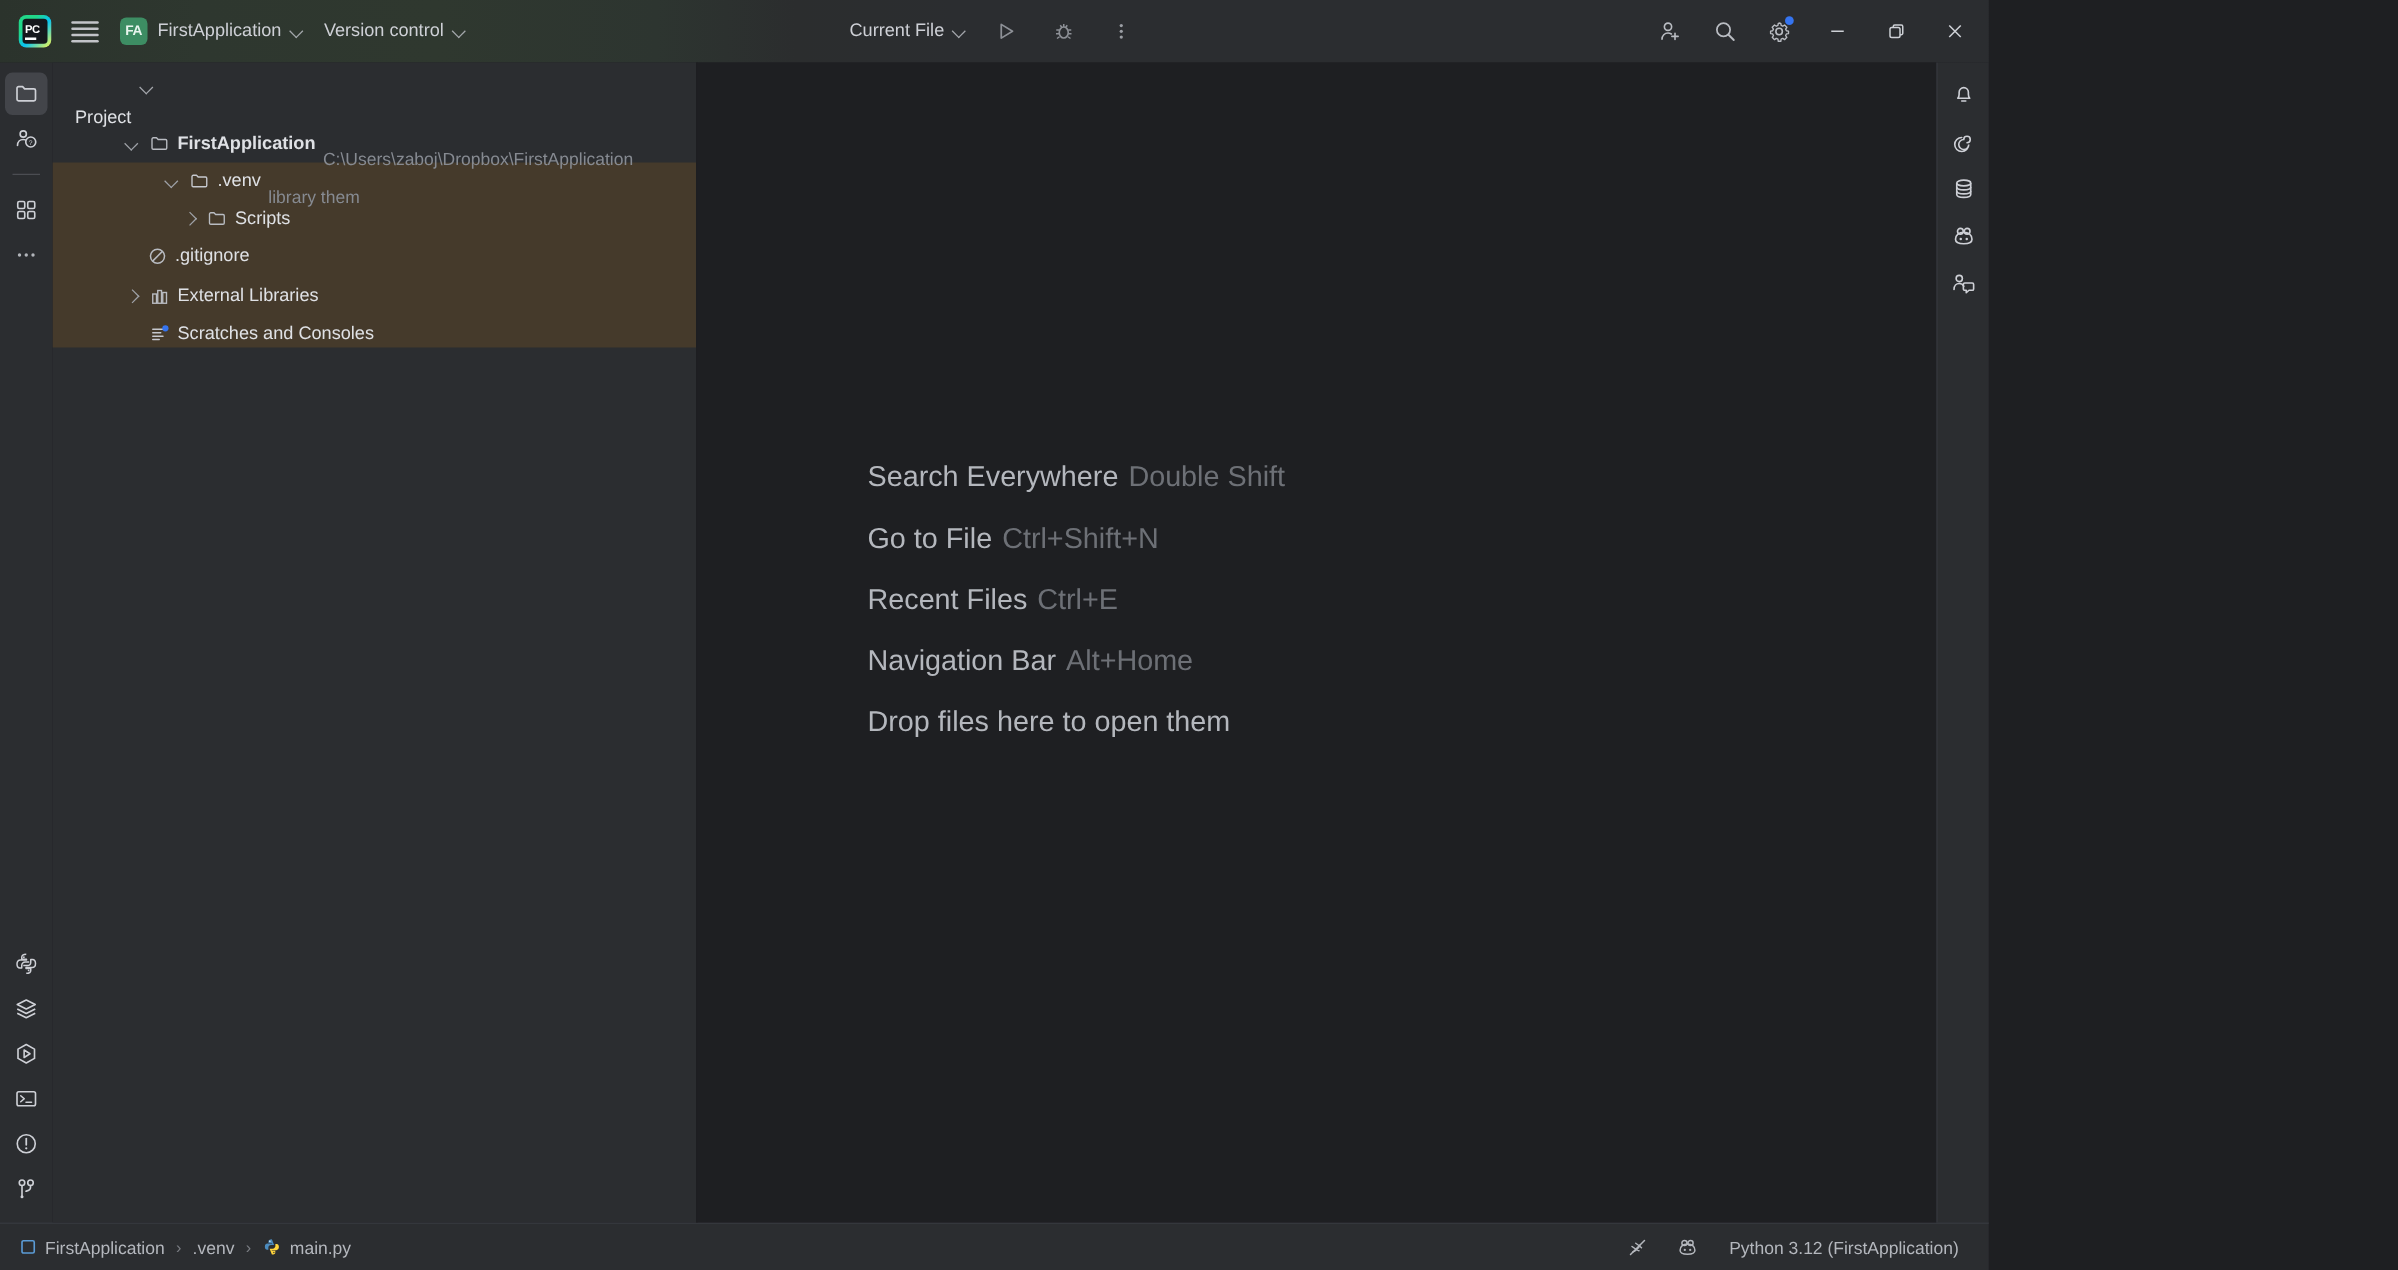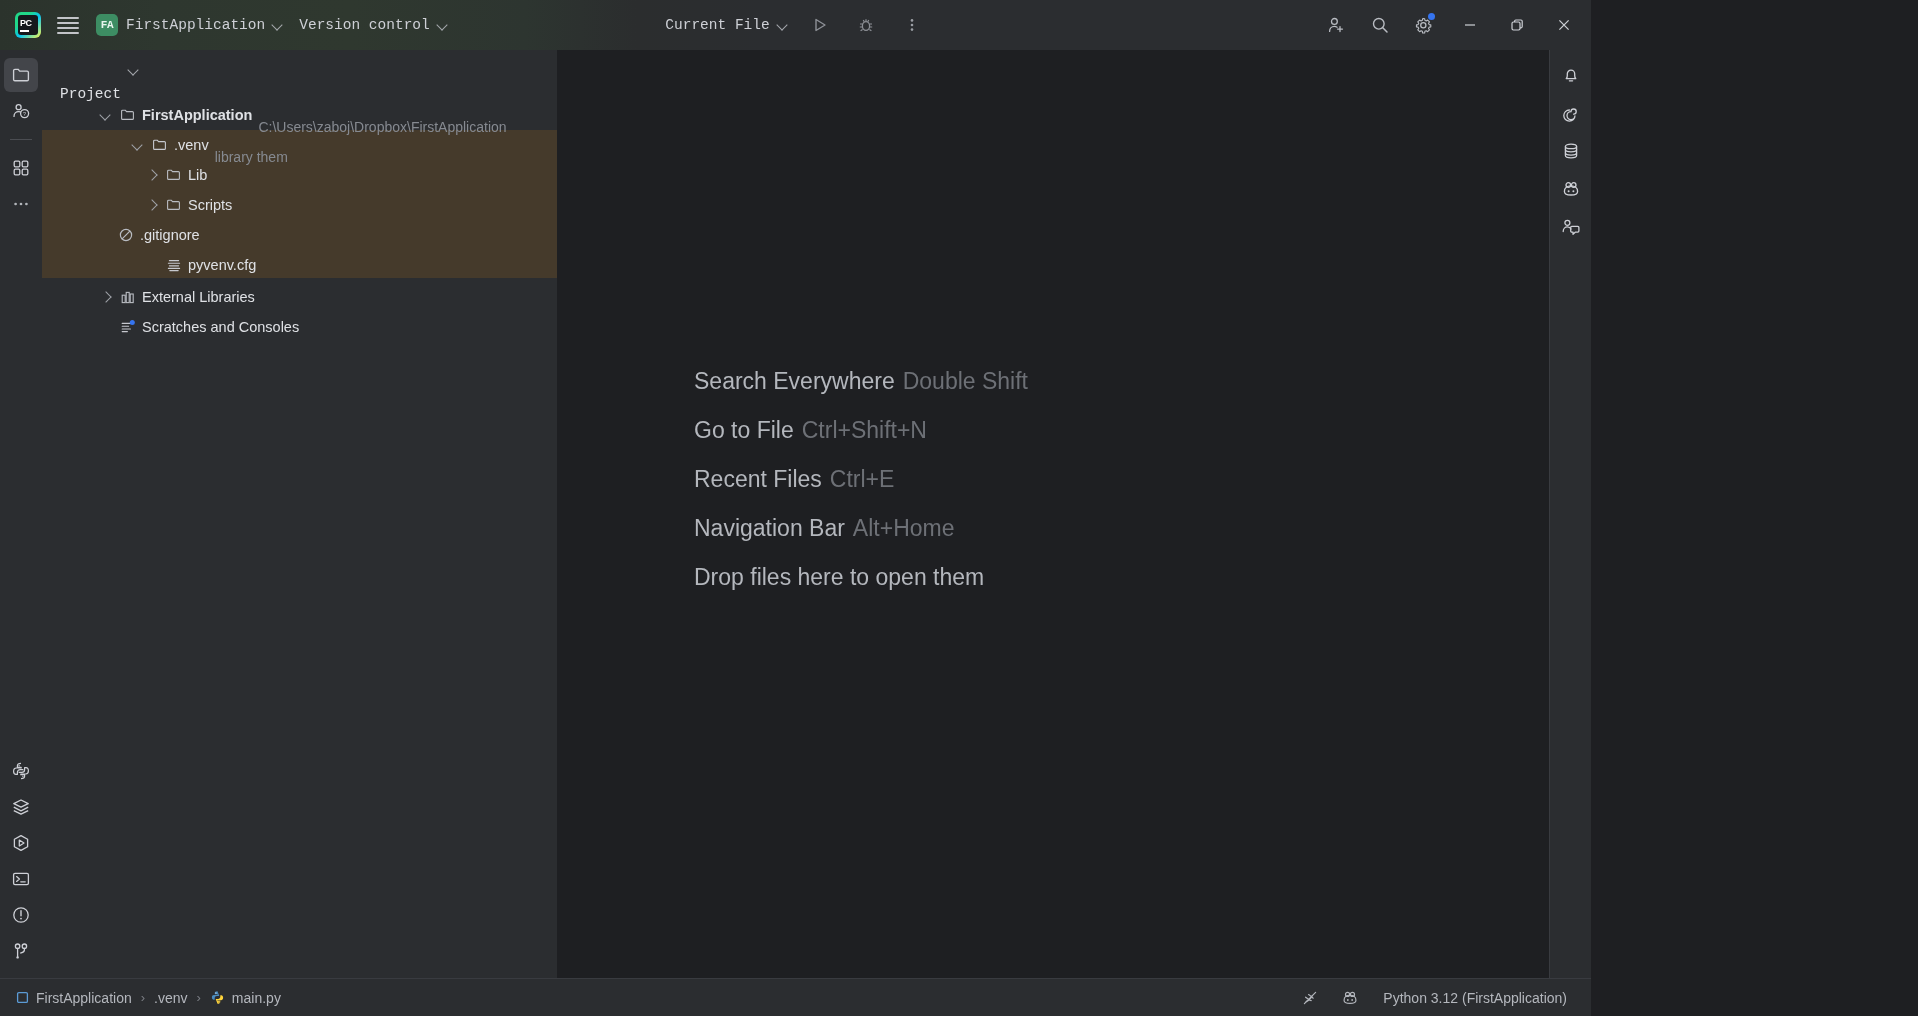--- a/index.html
+++ b/index.html
@@ -47,21 +47,21 @@
   .proj-badge {
     width: 22px; height: 22px; border-radius: 5px;
     background: #3d8d63; color: #e8f5ee;
     font-size: 11px; font-weight: bold;
     display: flex; align-items: center; justify-content: center;
     letter-spacing: -0.3px;
   }
   .tb-chip {
     display: flex; align-items: center; gap: 8px;
     height: 30px; padding: 0 8px; border-radius: 6px;
-    font-size: 14.5px; color: #ced0d6; font-family: Liberation Mono, monospace;
+    font-size: 14.5px; color: #ced0d6;
   }
   .chev { width: 10px; height: 10px; position: relative; opacity: .85; }
   .chev::before {
     content: ''; position: absolute; left: 0; top: 1px;
     width: 7px; height: 7px;
     border-right: 1.6px solid #b9bcc2; border-bottom: 1.6px solid #b9bcc2;
     transform: rotate(45deg);
   }
   .tb-center {
     position: absolute; left: 0; right: 0; top: 0; height: 50px;
@@ -387,29 +387,20 @@
           <span class="twisty open"></span>
           <span>
             <svg width="16" height="16" viewBox="0 0 16 16">
               <path d="M1.6 4.2 a1 1 0 0 1 1-1 h2.6 l1.3 1.4 h5.9 a1 1 0 0 1 1 1 v5.8 a1 1 0 0 1-1 1 H2.6 a1 1 0 0 1-1-1 z" fill="none" stroke="#c6c8ce" stroke-width="1.1" stroke-linejoin="round"></path>
             </svg>
           </span>
           <span class="label">.venv</span>
           <span class="sub">library them</span>
         </div>
 
-        <div class="row" style="padding-left:102px">
-          <span class="twisty closed"></span>
-          <span>
-            <svg width="16" height="16" viewBox="0 0 16 16">
-              <path d="M1.6 4.2 a1 1 0 0 1 1-1 h2.6 l1.3 1.4 h5.9 a1 1 0 0 1 1 1 v5.8 a1 1 0 0 1-1 1 H2.6 a1 1 0 0 1-1-1 z" fill="none" stroke="#b9bcc2" stroke-width="1.1" stroke-linejoin="round"></path>
-            </svg>
-          </span>
-          <span class="label">Lib</span>
-        </div>
 
         <div class="row" style="padding-left:102px">
           <span class="twisty closed"></span>
           <span>
             <svg width="16" height="16" viewBox="0 0 16 16">
               <path d="M1.6 4.2 a1 1 0 0 1 1-1 h2.6 l1.3 1.4 h5.9 a1 1 0 0 1 1 1 v5.8 a1 1 0 0 1-1 1 H2.6 a1 1 0 0 1-1-1 z" fill="none" stroke="#b9bcc2" stroke-width="1.1" stroke-linejoin="round"></path>
             </svg>
           </span>
           <span class="label">Scripts</span>
         </div>
@@ -417,28 +408,20 @@
         <div class="row" style="padding-left:76px">
           <span>
             <svg width="16" height="16" viewBox="0 0 16 16">
               <circle cx="8" cy="8" r="5.6" fill="none" stroke="#b9bcc2" stroke-width="1.2"></circle>
               <path d="M4.1 11.9 L11.9 4.1" stroke="#b9bcc2" stroke-width="1.2"></path>
             </svg>
           </span>
           <span class="label">.gitignore</span>
         </div>
 
-        <div class="row" style="padding-left:124px">
-          <span>
-            <svg width="16" height="16" viewBox="0 0 16 16">
-              <path d="M3.4 3.6 h9.2 M2.4 6.2 h11.2 M3.4 8.8 h9.2 M2.4 11.4 h11.2 M3.8 13.6 h8.4" stroke="#c6c8ce" stroke-width="1.15" stroke-linecap="round"></path>
-            </svg>
-          </span>
-          <span class="label">pyvenv.cfg</span>
-        </div>
 
         <div class="row" style="padding-left:56px;margin-top:2px">
           <span class="twisty closed"></span>
           <span>
             <svg width="16" height="16" viewBox="0 0 16 16">
               <rect x="2.2" y="6.2" width="3" height="7.4" fill="none" stroke="#b9bcc2" stroke-width="1.1"></rect>
               <rect x="6.2" y="3.4" width="3" height="10.2" fill="none" stroke="#b9bcc2" stroke-width="1.1"></rect>
               <rect x="10.2" y="5" width="3" height="8.6" fill="none" stroke="#b9bcc2" stroke-width="1.1"></rect>
             </svg>
           </span>

